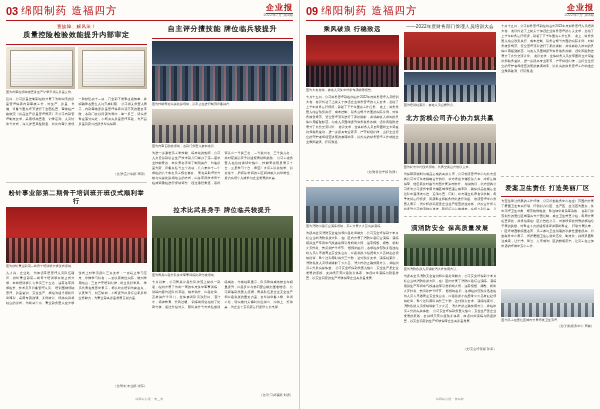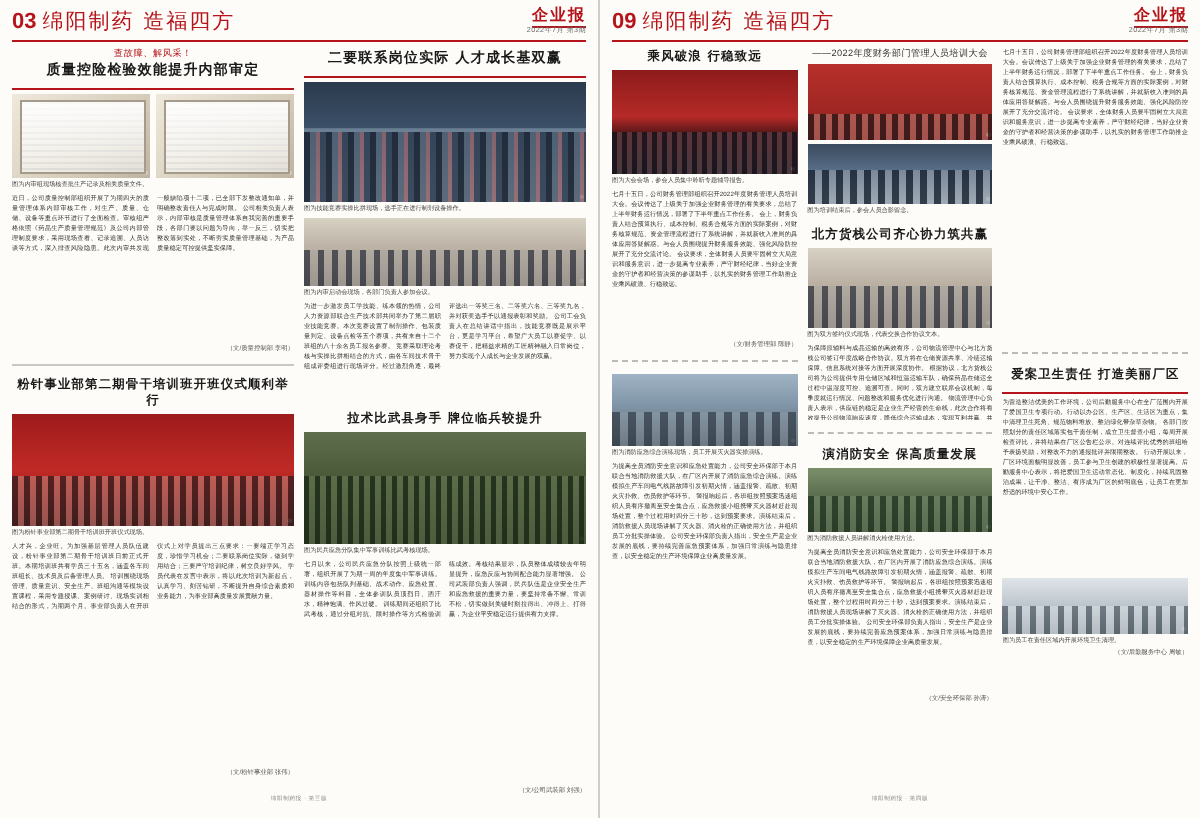--- a/index.html
+++ b/index.html
@@ -269,21 +269,21 @@
 培训围绕现场管理、质量意识、安全生产、班组沟通等模块设置课程，采用专题授课、案例研讨、现场实训相结合的形式，为期两个月。事业部负责人在开班仪式上对学员提出三点要求：一要端正学习态度，珍惜学习机会；二要联系岗位实际，做到学用结合；三要严守培训纪律，树立良好学风。
 学员代表在发言中表示，将以此次培训为新起点，认真学习、刻苦钻研，不断提升自身综合素质和业务能力，为事业部高质量发展贡献力量。</div>
           <div class="byline">（文/粉针事业部 张伟）</div>
         </div>
 
       </div>
 
       <div class="col c50">
 
         <div class="block">
-          <div class="headline sm">二要联系岗位实际  人才成长基双赢</div>
+          <div class="headline sm">自主评分擅技能  牌位临兵较提升</div>
           <div class="rule-red"></div>
           <div class="photo ph-group" style="height:60px;">
             <span class="photo-mark">◎</span>
           </div>
           <div class="caption">图为技能竞赛实操比拼现场，选手正在进行制剂设备操作。</div>
           <div class="photo ph-indoor" style="height:34px; margin-top:2px;">
             <span class="photo-mark">◎</span>
           </div>
           <div class="caption">图为内审启动会现场，各部门负责人参加会议。</div>
           <div class="body-text two" style="height:42px; margin-top:2px;">为进一步激发员工学技能、练本领的热情，公司人力资源部联合生产技术部共同举办了第二届职业技能竞赛。本次竞赛设置了制剂操作、包装质量判定、设备点检等五个赛项，共有来自十二个班组的八十余名员工报名参赛。

